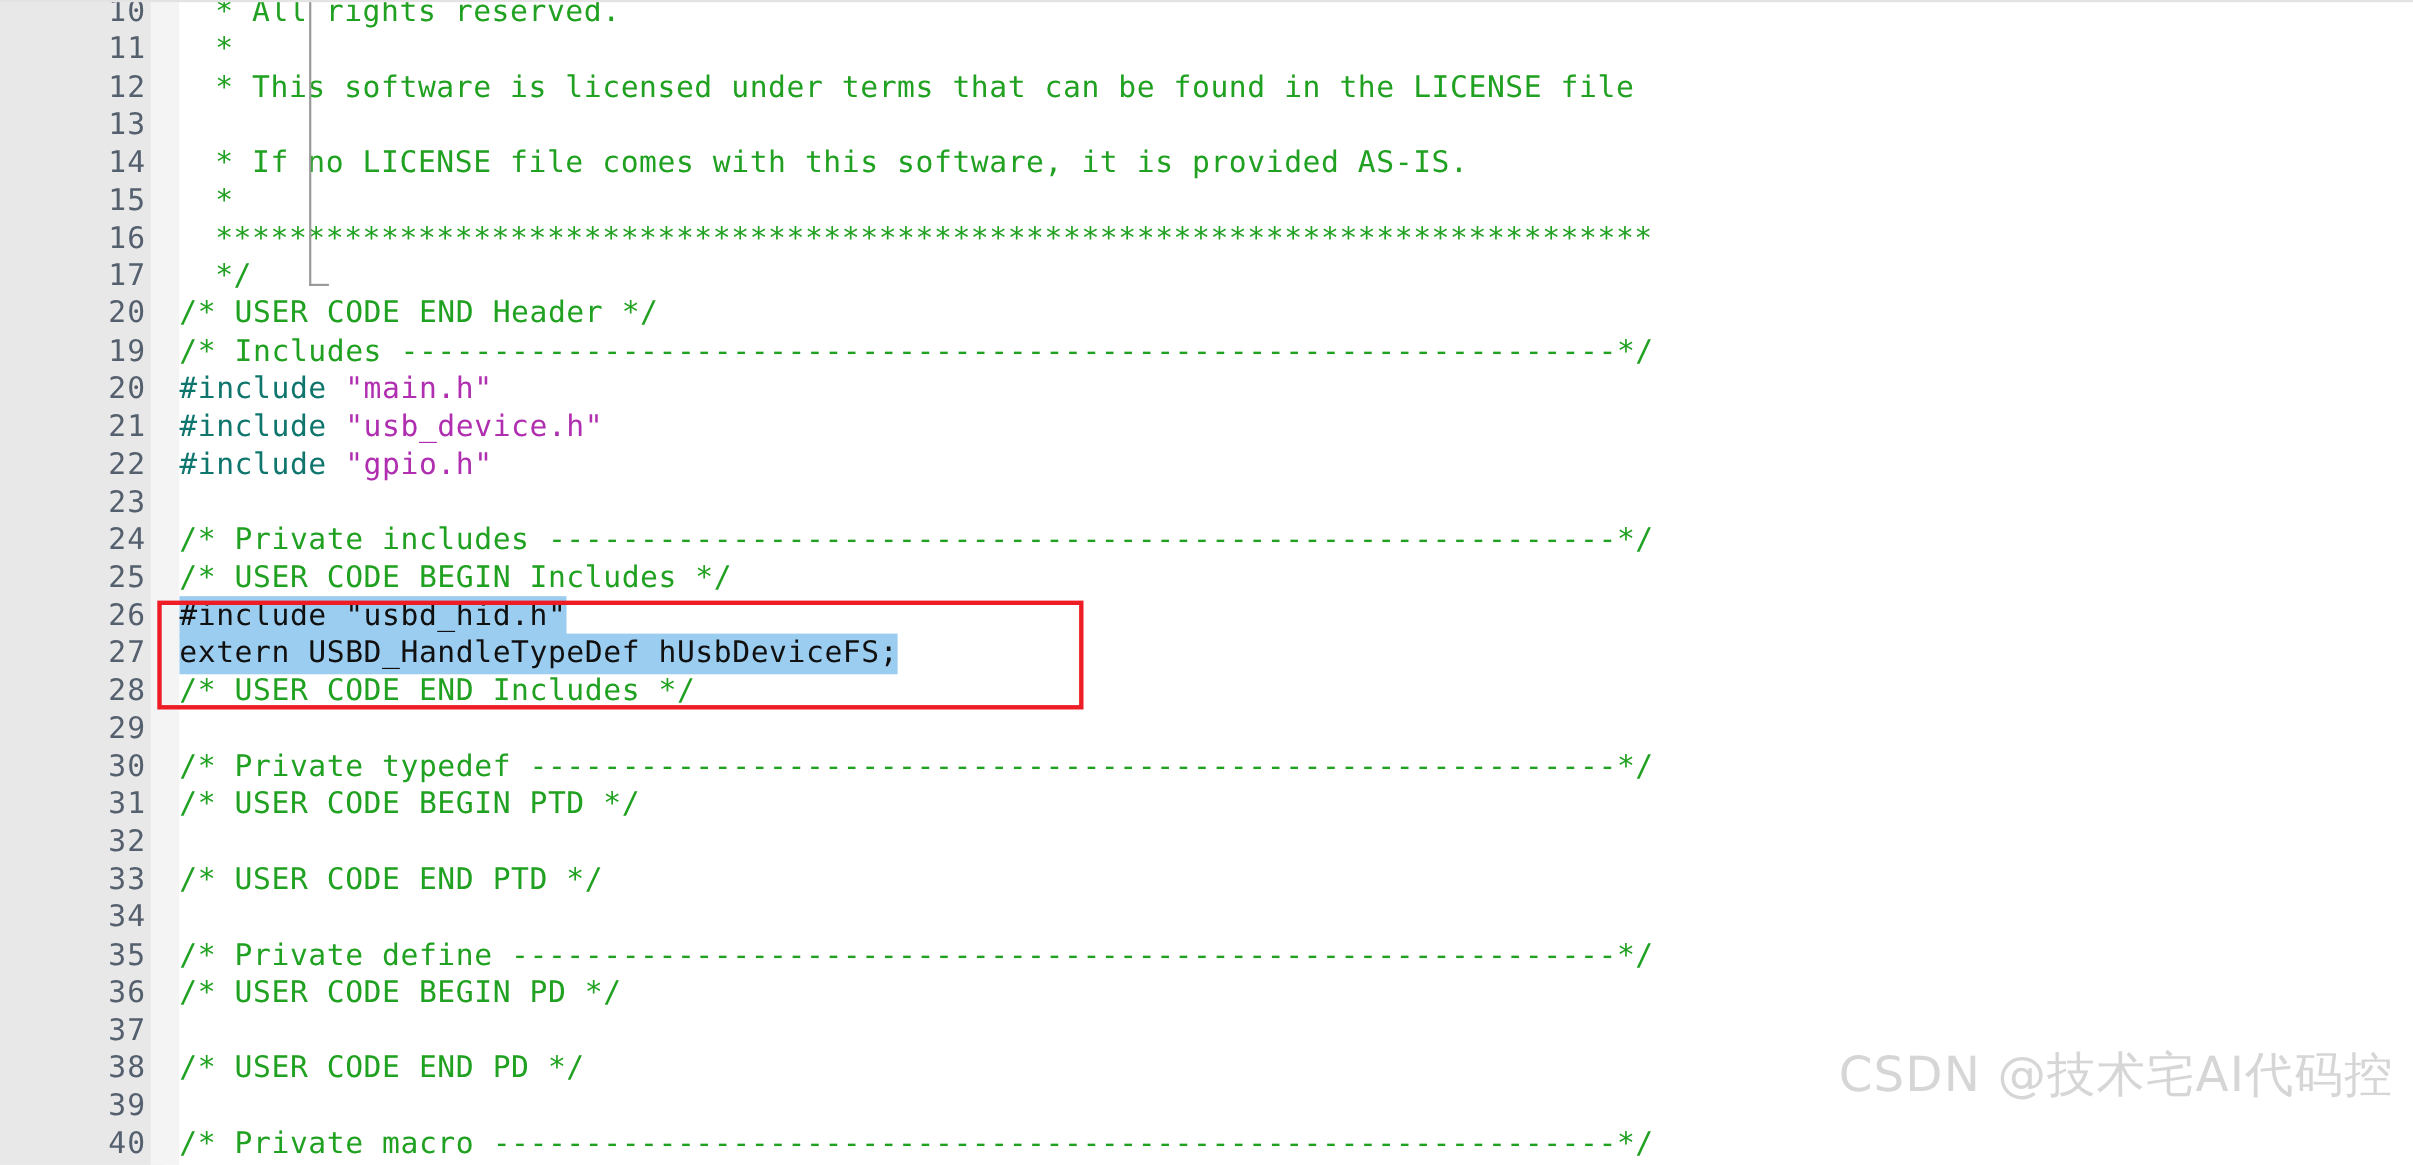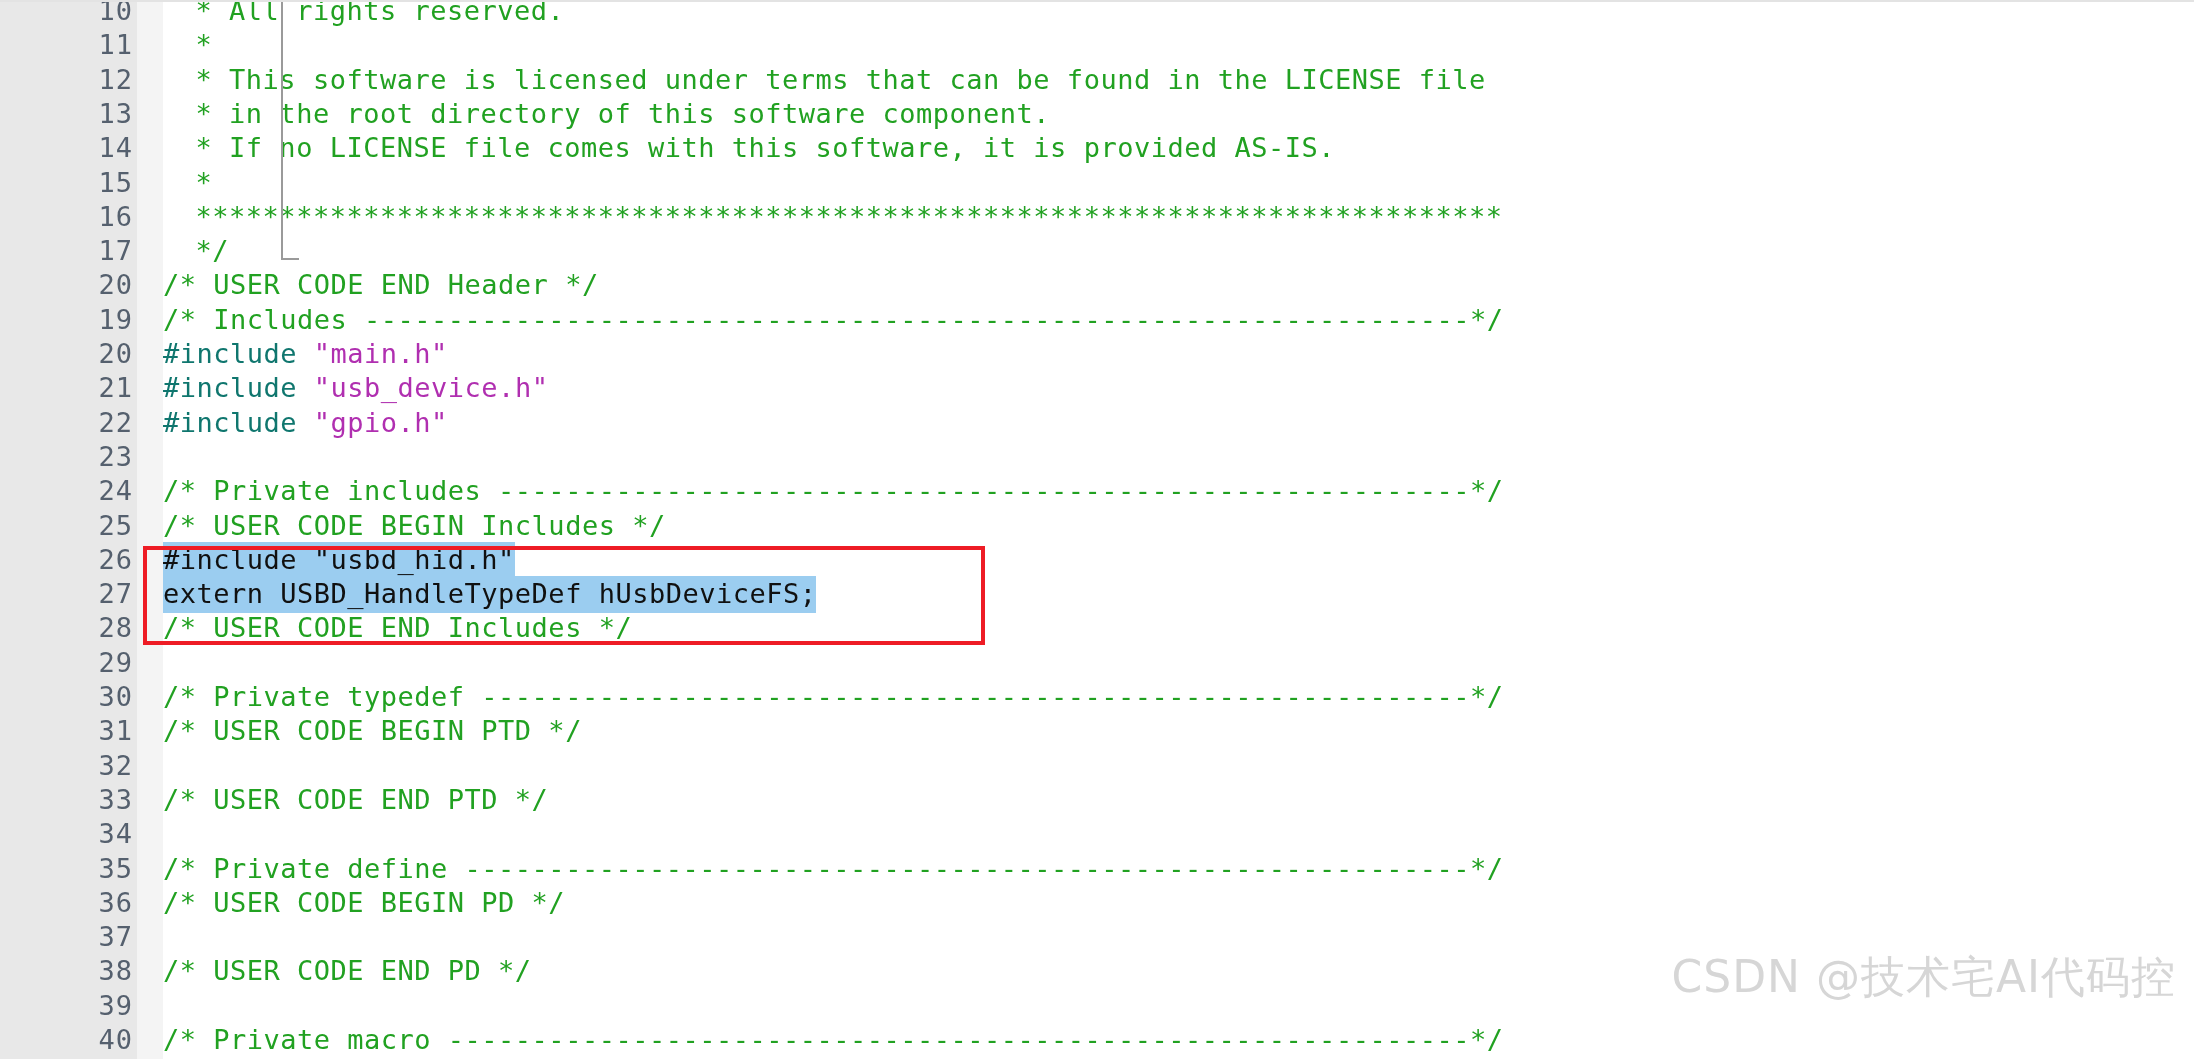--- a/index.html
+++ b/index.html
@@ -177,21 +177,20 @@
       <div class="lnum" style="top: 1023px;">40</div>
     </div>
   <div id="fold-col">
     <div id="fold-bracket"></div>
   </div>
 
   <div id="code">
       <div class="crow" style="top: -6px; padding-left: 32.6px;"><span class="tok-comment">* All rights reserved.</span></div>
       <div class="crow" style="top: 28.3px; padding-left: 32.6px;"><span class="tok-comment">*</span></div>
       <div class="crow" style="top: 62.6px; padding-left: 32.6px;"><span class="tok-comment">* This software is licensed under terms that can be found in the LICENSE file</span></div>
-      <div class="crow" style="top: 96.9px; padding-left: 32.6px;"><span class="tok-comment">* in the root directory of this software component.</span></div>
       <div class="crow" style="top: 131.2px; padding-left: 32.6px;"><span class="tok-comment">* If no LICENSE file comes with this software, it is provided AS-IS.</span></div>
       <div class="crow" style="top: 165.5px; padding-left: 32.6px;"><span class="tok-comment">*</span></div>
       <div class="crow" style="top: 199.8px; padding-left: 32.6px;"><span class="tok-comment">******************************************************************************</span></div>
       <div class="crow" style="top: 234.1px; padding-left: 32.6px;"><span class="tok-comment">*/</span></div>
       <div class="crow" style="top: 302.7px; padding-left: 0px;"><span class="tok-comment">/* Includes ------------------------------------------------------------------*/</span></div>
       <div class="crow" style="top: 268.4px; padding-left: 0px;"><span class="tok-comment">/* USER CODE END Header */</span></div>
       <div class="crow" style="top: 337px; padding-left: 0px;"><span class="tok-pp">#include </span><span class="tok-str">"main.h"</span></div>
       <div class="crow" style="top: 371.3px; padding-left: 0px;"><span class="tok-pp">#include </span><span class="tok-str">"usb_device.h"</span></div>
       <div class="crow" style="top: 405.6px; padding-left: 0px;"><span class="tok-pp">#include </span><span class="tok-str">"gpio.h"</span></div>
       <div class="crow" style="top: 439.9px; padding-left: 0px;"></div>

